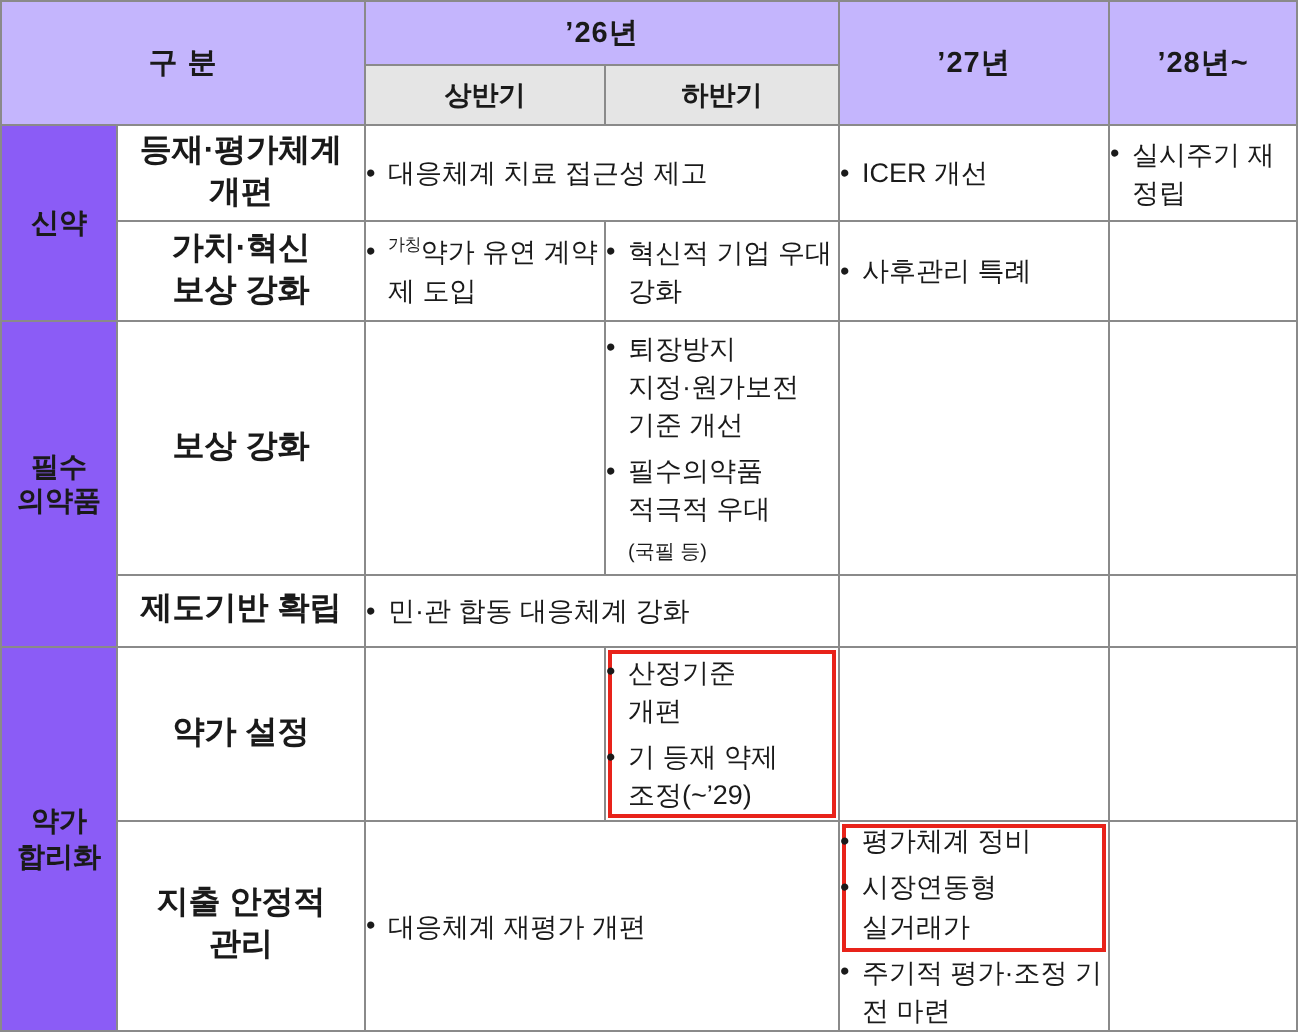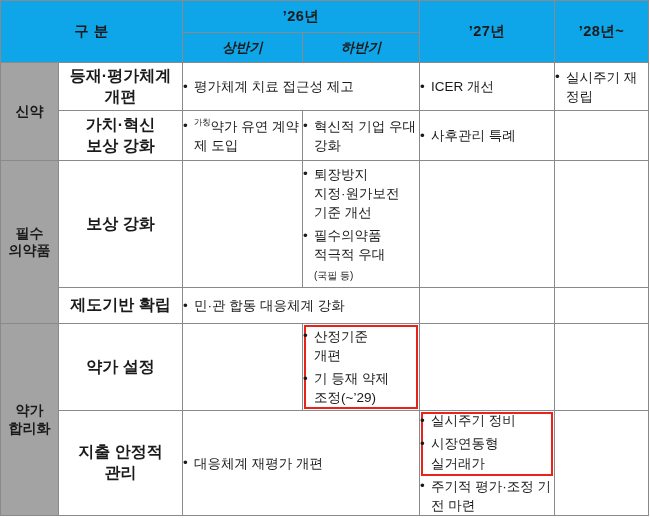--- a/index.html
+++ b/index.html
@@ -20,35 +20,34 @@
     border-collapse: collapse;
     table-layout: fixed;
     border: 1px solid #8a8a8a;
   }
   #roadmap td, #roadmap th {
     border: 1px solid #8a8a8a;
     vertical-align: middle;
     padding: 0;
   }
   .hdr {
-    background: #0ea5e9;
+    background: #c4b5fd;
     text-align: center;
     font-weight: bold;
     font-size: 14.5px;
     letter-spacing: 0.5px;
   }
   .hdr-sub {
-    background: #0ea5e9;
+    background: #e5e5e5;
     text-align: center;
     font-weight: bold;
     font-size: 13.5px;
-    font-style: italic;
   }
   .cat {
-    background: #a3a3a3;
+    background: #8b5cf6;
     text-align: center;
     font-weight: bold;
     font-size: 14px;
     line-height: 1.25;
   }
   .sub {
     text-align: center;
     font-weight: bold;
     font-size: 16px;
     line-height: 1.3;
@@ -135,21 +134,21 @@
 
     <tr style="height:48px">
       <td class="cat" rowspan="2">
         <span>신약</span>
       </td>
       <td class="sub">
         등재·평가체계<br>개편
       </td>
       <td class="cell mid" colspan="2">
         <ul class="bl">
-            <li>평가체계 치료 접근성 제고</li>
+            <li>대응체계 치료 접근성 제고</li>
           </ul>
       </td>
       <td class="cell mid">
         <ul class="bl">
             <li>ICER 개선</li>
           </ul>
       </td>
       <td class="cell mid">
         <ul class="bl">
             <li>실시주기 재정립</li>
@@ -230,21 +229,21 @@
         지출 안정적<br>관리
       </td>
       <td class="cell mid" colspan="2">
         <ul class="bl">
             <li>대응체계 재평가 개편</li>
           </ul>
       </td>
       <td class="cell boxed pad-top-extra">
         <div class="redbox rb-jichul"></div>
         <ul class="bl" style="position:relative">
-          <li>실시주기 정비</li>
+          <li>평가체계 정비</li>
           <li>시장연동형<br>실거래가</li>
           <li>주기적 평가·조정 기전 마련</li>
         </ul>
       </td>
       <td class="cell"></td>
     </tr>
   </tbody>
 </table>
 
 </body></html>

